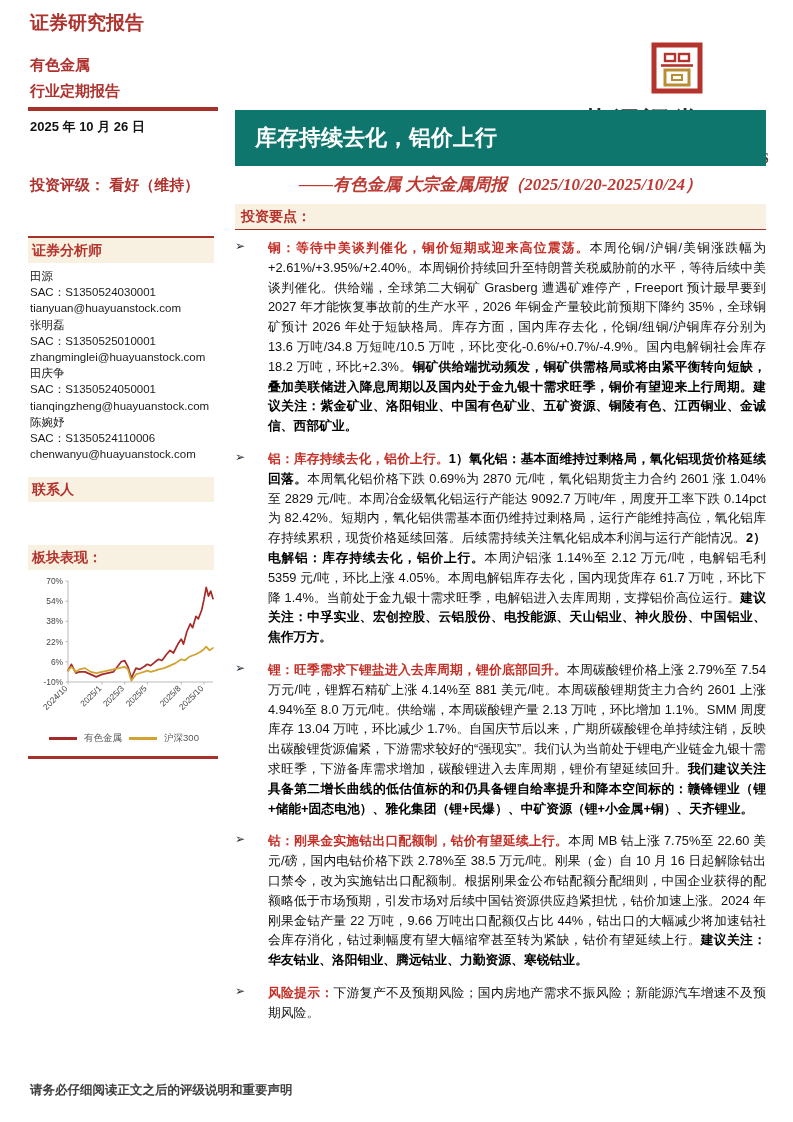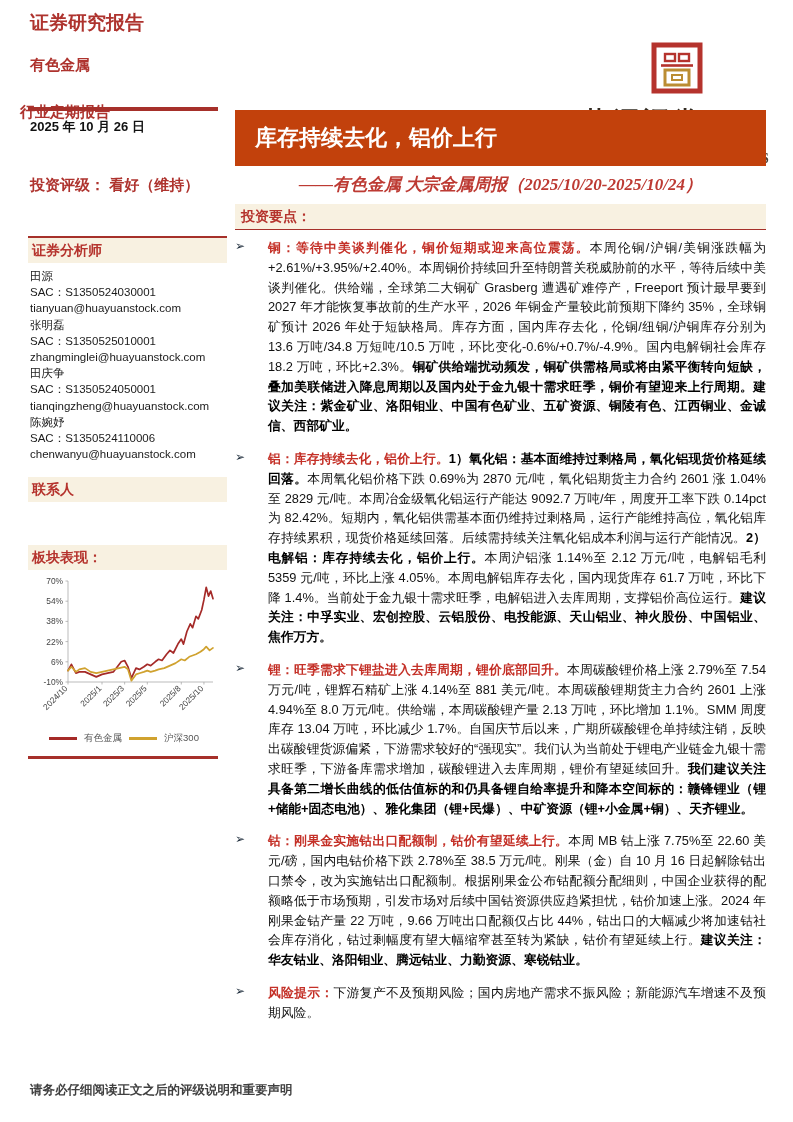--- a/index.html
+++ b/index.html
@@ -3,27 +3,27 @@
 <meta charset="utf-8">
 <style>
   html,body{margin:0;padding:0;background:#ffffff;}
   .page{position:relative;width:793px;height:1122px;background:#ffffff;overflow:hidden;
         font-family:"Liberation Sans",sans-serif;color:#111;}
   .abs{position:absolute;}
 
   
   .kicker{left:30px;top:10px;font-size:19px;font-weight:bold;color:#ae332e;}
   .industry{left:30px;top:56px;font-size:15px;font-weight:bold;color:#ae332e;}
-  .report-type{left:20px;top:82px;font-size:15px;font-weight:bold;color:#ae332e;margin-top:21px;}
+  .report-type{left:30px;top:82px;font-size:15px;font-weight:bold;color:#ae332e;}
   .divider1{left:28px;top:107px;width:190px;height:4px;background:#a6302a;}
   .date{left:30px;top:118px;font-size:13px;font-weight:bold;color:#111;}
   .rating{left:30px;top:176px;font-size:15px;font-weight:bold;color:#ae332e;}
 
   .strip{background:#f8f1e1;color:#b5332d;font-weight:bold;font-size:14px;
-         padding:4px 13px 3px 4px;width:182px;}
+         padding:4px 0 3px 4px;width:182px;}
   .analyst-head{left:28px;top:236px;border-top:2px solid #a6302a;}
   .contact-head{left:28px;top:477px;}
   .perf-head{left:28px;top:545px;}
 
   .analyst-list{left:30px;top:268px;width:195px;font-size:11.5px;line-height:16.2px;color:#1a1a1a;}
   .contact-list{left:30px;top:507px;width:195px;font-size:11.5px;line-height:16.5px;color:#1a1a1a;}
 
   .chart-wrap{left:28px;top:574px;width:192px;}
   .legend{display:flex;justify-content:center;align-items:center;gap:7px;margin-top:4px;
           font-size:9.5px;color:#555;}
@@ -31,21 +31,21 @@
   .divider2{left:28px;top:756px;width:190px;height:2.5px;background:#a6302a;}
 
   
   .logo{left:583px;top:42px;display:flex;align-items:center;gap:9px;flex-direction:column;}
   .brand-cn{font-family:"Liberation Serif",serif;font-size:25px;font-weight:bold;
             color:#332b22;letter-spacing:5px;line-height:1.1;}
   .brand-en{font-family:"Liberation Serif",serif;font-size:14px;letter-spacing:1.6px;
             color:#4a4038;font-weight:bold;margin-top:16px;text-align:right;}
 
   
-  .banner{left:235px;top:110px;width:531px;height:56px;background:#c2410c;}
+  .banner{left:235px;top:110px;width:531px;height:56px;background:#0f766e;}
   .banner-title{color:#ffffff;font-size:22px;font-weight:bold;line-height:56px;padding-left:20px;}
   .subtitle{left:235px;top:173px;width:531px;text-align:center;
             font-family:"Liberation Serif",serif;font-size:17px;font-weight:bold;color:#bd3a33;font-style:italic;}
   .keypoints-head{left:235px;top:204px;width:519px;background:#f8f1e1;color:#b5332d;
             font-weight:bold;font-size:14px;padding:4px 6px 3px 6px;border-bottom:1.5px solid #a6302a;}
   .bullets{left:235px;top:238px;width:531px;}
   .bullet{display:flex;margin-bottom:13px;}
   .bmark{width:33px;flex:none;color:#1c2b3a;font-size:12px;padding-top:1px;}
   .btext{flex:1;margin:0;text-align:justify;font-size:12.8px;line-height:19.8px;color:#111;}
   .seg-rb{color:#c43027;font-weight:bold;}

